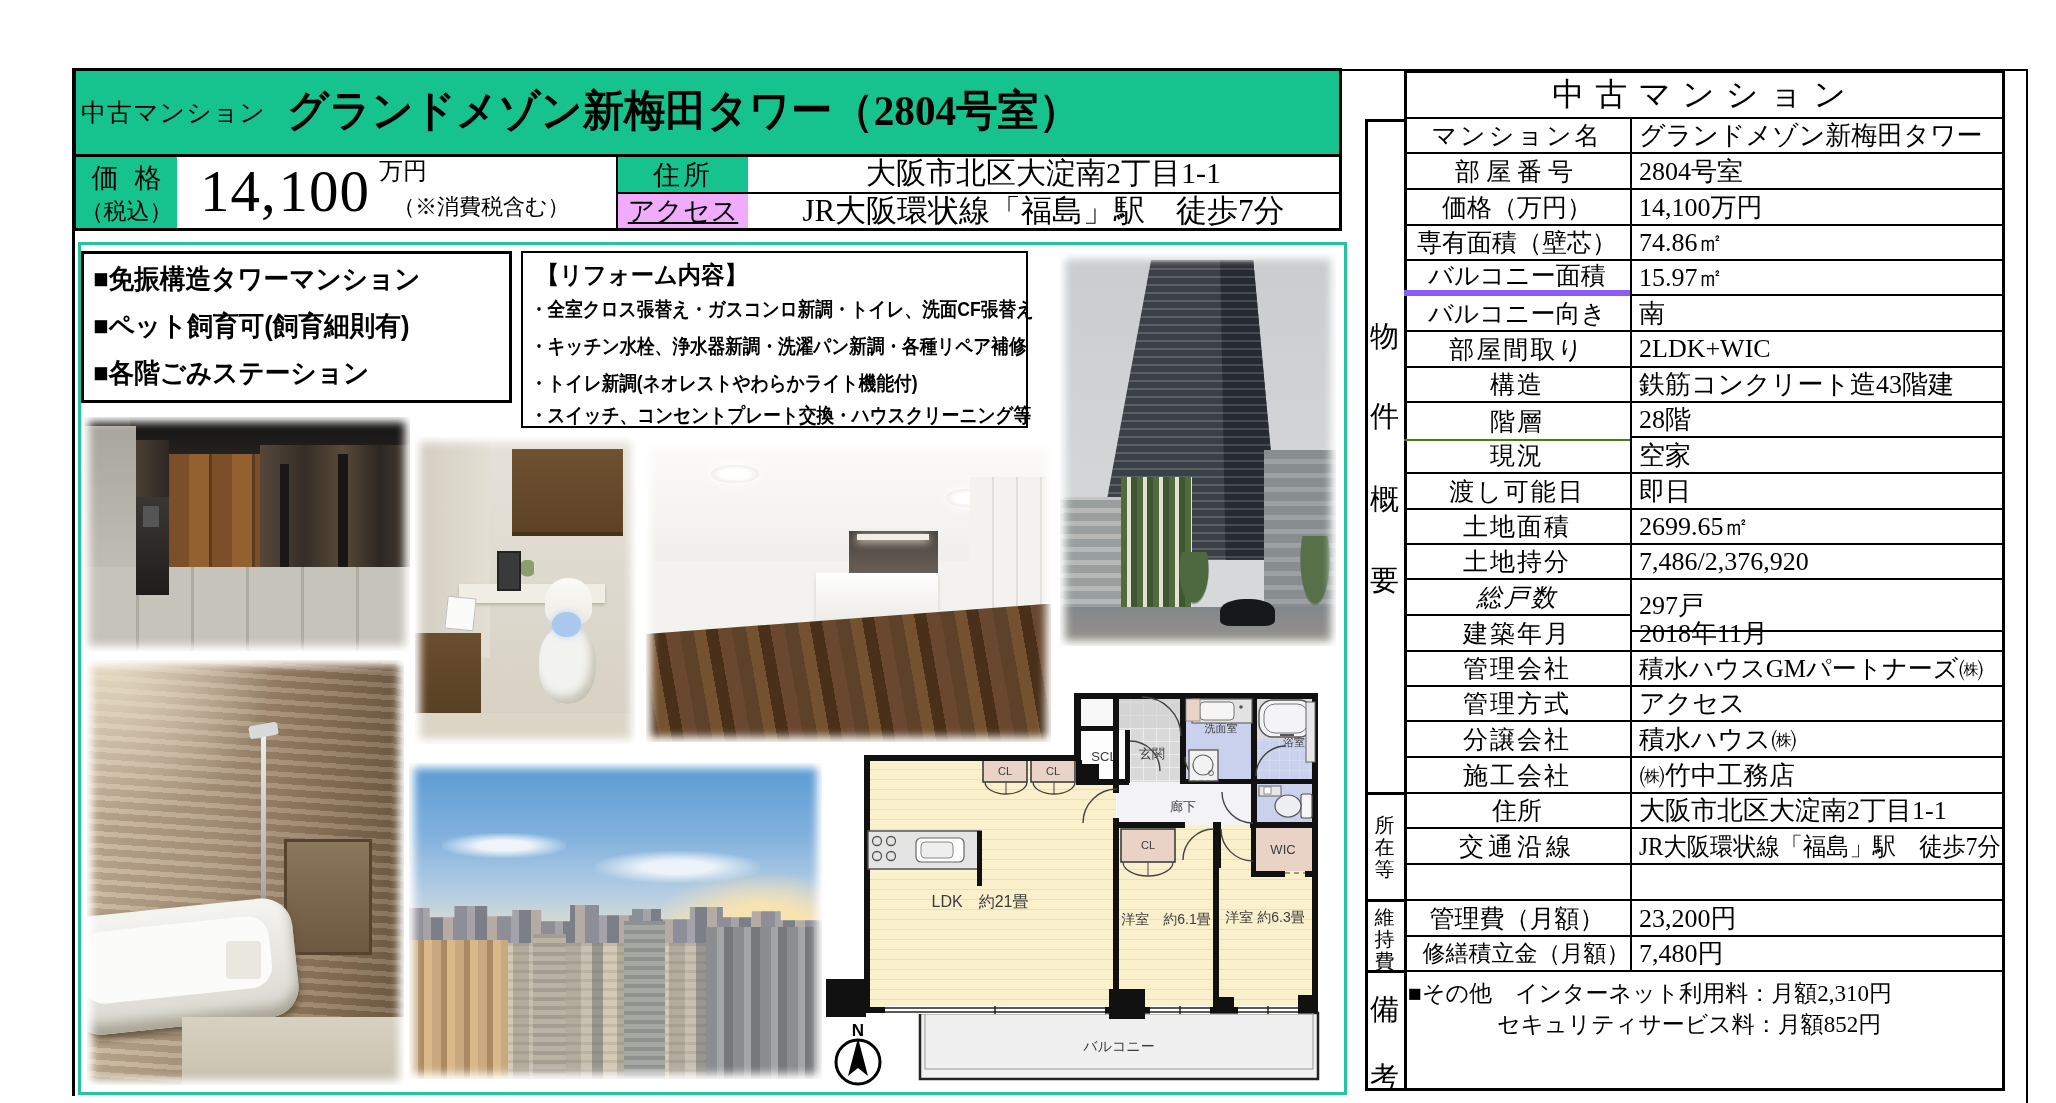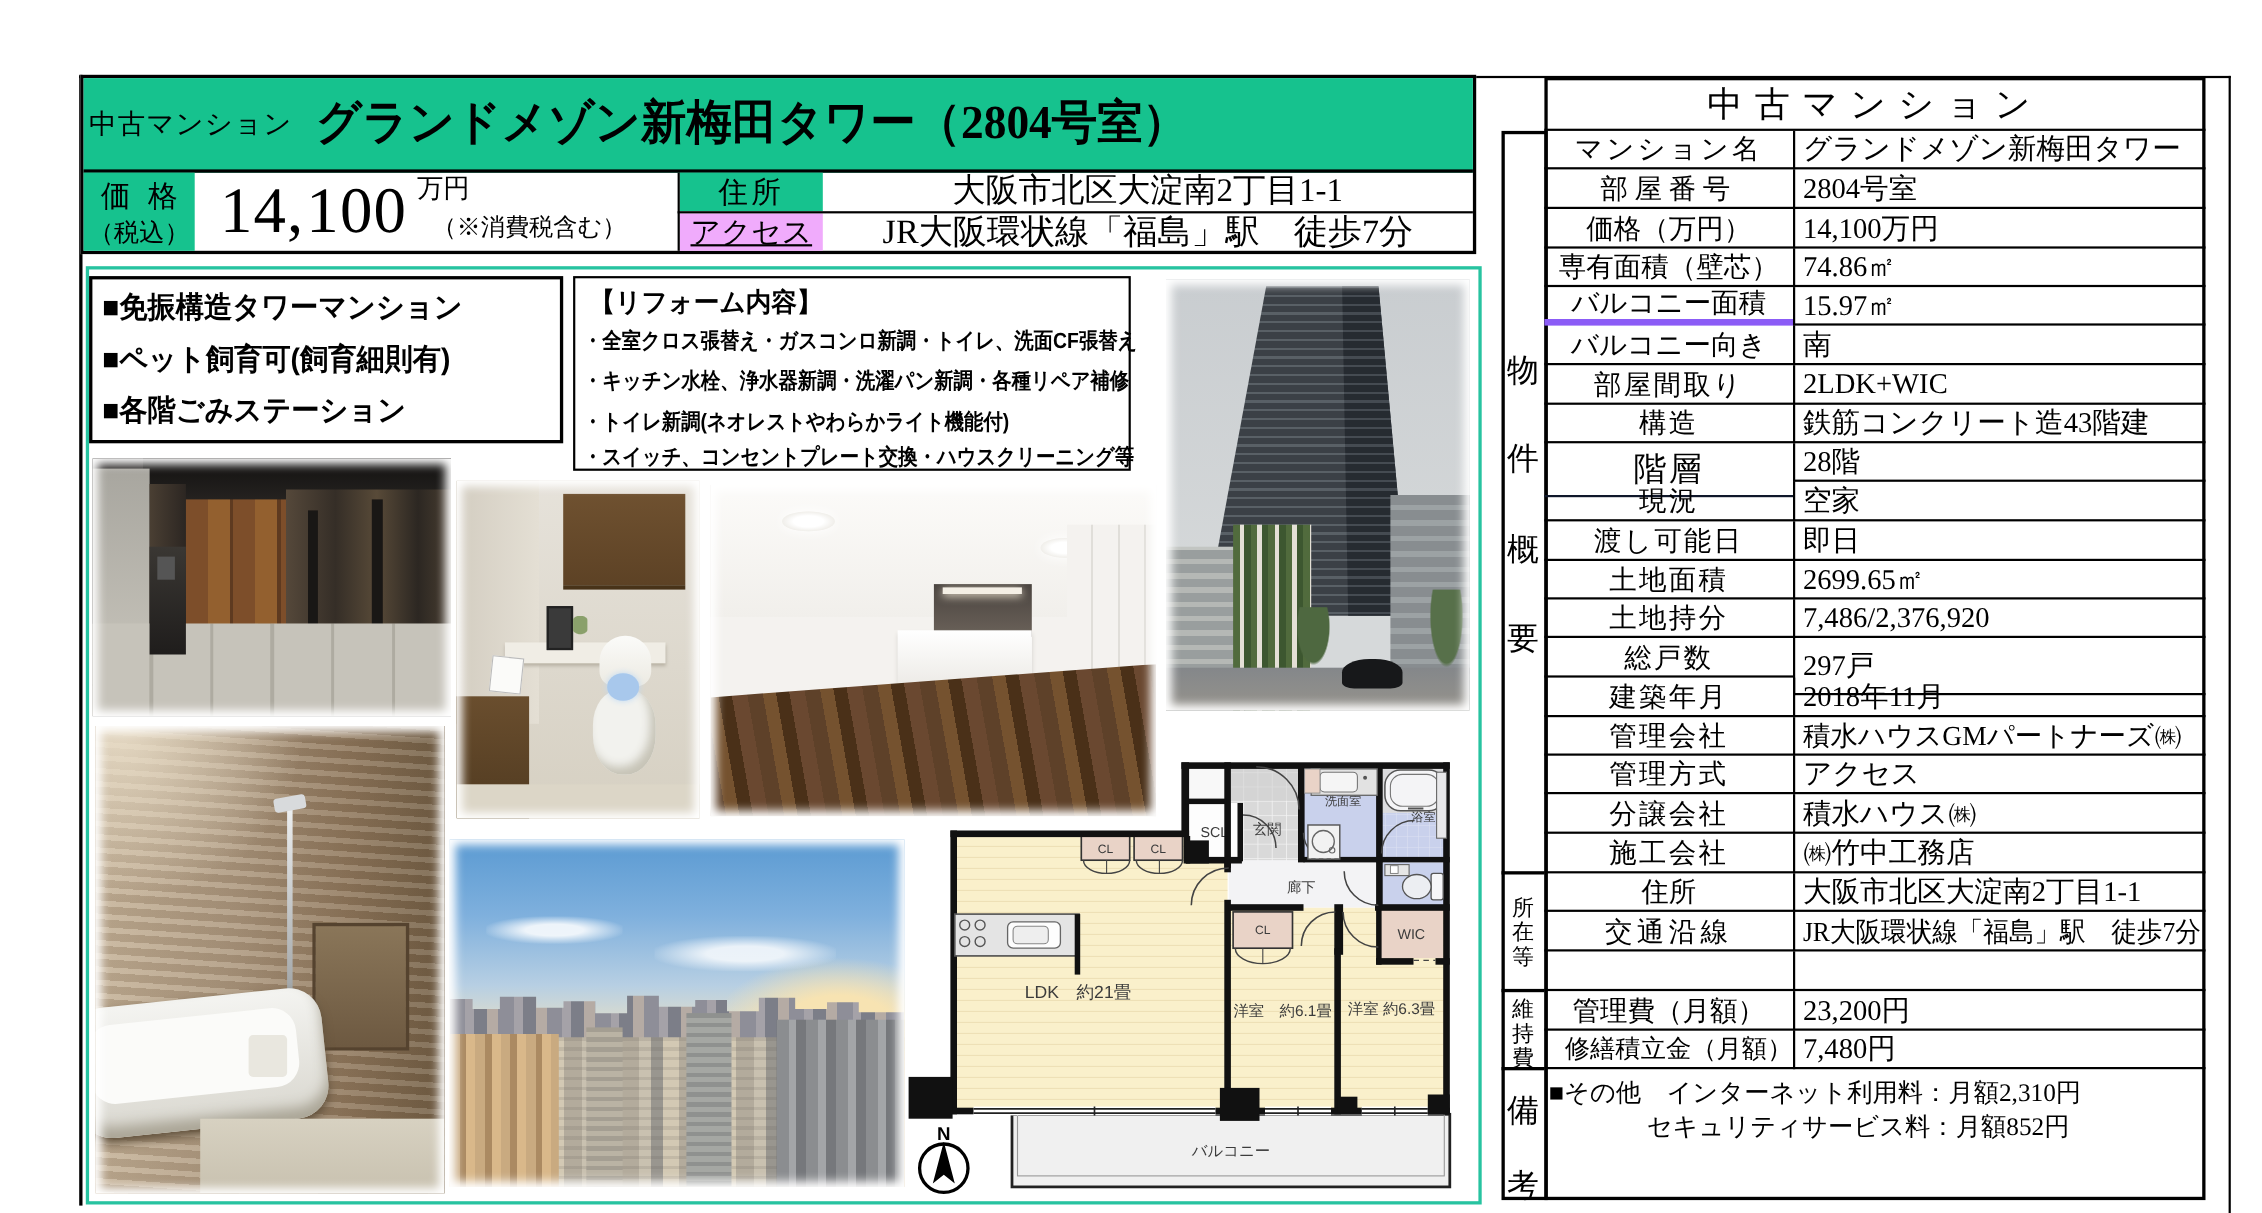--- a/index.html
+++ b/index.html
@@ -74,36 +74,36 @@
 
 <div class="abs cc" style="left:1404px;top:296px;width:226px;height:36px;border-bottom:2px solid #000;box-sizing:border-box;font-size:25px;letter-spacing:0px;white-space:nowrap;">バルコニー向き</div>
 <div class="abs cl" style="left:1630px;top:296px;width:375px;height:36px;border-bottom:2px solid #000;border-left:2px solid #000;box-sizing:border-box;font-size:26px;padding-left:7px;white-space:nowrap;">南</div>
 
 <div class="abs cc" style="left:1404px;top:332px;width:226px;height:36px;border-bottom:2px solid #000;box-sizing:border-box;font-size:25px;letter-spacing:2px;white-space:nowrap;">部屋間取り</div>
 <div class="abs cl" style="left:1630px;top:332px;width:375px;height:36px;border-bottom:2px solid #000;border-left:2px solid #000;box-sizing:border-box;font-size:26px;padding-left:7px;white-space:nowrap;">2LDK+WIC</div>
 
 <div class="abs cc" style="left:1404px;top:368px;width:226px;height:35px;border-bottom:2px solid #000;box-sizing:border-box;font-size:25px;letter-spacing:2px;white-space:nowrap;">構造</div>
 <div class="abs cl" style="left:1630px;top:368px;width:375px;height:35px;border-bottom:2px solid #000;border-left:2px solid #000;box-sizing:border-box;font-size:26px;padding-left:7px;white-space:nowrap;">鉄筋コンクリート造43階建</div>
 
-<div class="abs cc" style="left:1404px;top:403px;width:226px;height:49px;border-bottom:2px solid #0f172a;box-sizing:border-box;font-size:30px;letter-spacing:2px;white-space:nowrap;">階層</div>
+<div class="abs cc" style="left:1404px;top:403px;width:226px;height:38px;border-bottom:2px solid #4d7c0f;box-sizing:border-box;font-size:25px;letter-spacing:2px;white-space:nowrap;">階層</div>
 <div class="abs cl" style="left:1630px;top:403px;width:375px;height:35px;border-bottom:2px solid #000;border-left:2px solid #000;box-sizing:border-box;font-size:26px;padding-left:7px;white-space:nowrap;">28階</div>
 
 <div class="abs cc" style="left:1404px;top:438px;width:226px;height:36px;border-bottom:2px solid #000;box-sizing:border-box;font-size:25px;letter-spacing:2px;white-space:nowrap;">現況</div>
 <div class="abs cl" style="left:1630px;top:438px;width:375px;height:36px;border-bottom:2px solid #000;border-left:2px solid #000;box-sizing:border-box;font-size:26px;padding-left:7px;white-space:nowrap;">空家</div>
 
 <div class="abs cc" style="left:1404px;top:474px;width:226px;height:36px;border-bottom:2px solid #000;box-sizing:border-box;font-size:25px;letter-spacing:2px;white-space:nowrap;">渡し可能日</div>
 <div class="abs cl" style="left:1630px;top:474px;width:375px;height:36px;border-bottom:2px solid #000;border-left:2px solid #000;box-sizing:border-box;font-size:26px;padding-left:7px;white-space:nowrap;">即日</div>
 
 <div class="abs cc" style="left:1404px;top:510px;width:226px;height:35px;border-bottom:2px solid #000;box-sizing:border-box;font-size:25px;letter-spacing:2px;white-space:nowrap;">土地面積</div>
 <div class="abs cl" style="left:1630px;top:510px;width:375px;height:35px;border-bottom:2px solid #000;border-left:2px solid #000;box-sizing:border-box;font-size:26px;padding-left:7px;white-space:nowrap;">2699.65㎡</div>
 
 <div class="abs cc" style="left:1404px;top:545px;width:226px;height:35px;border-bottom:2px solid #000;box-sizing:border-box;font-size:25px;letter-spacing:2px;white-space:nowrap;">土地持分</div>
 <div class="abs cl" style="left:1630px;top:545px;width:375px;height:35px;border-bottom:2px solid #000;border-left:2px solid #000;box-sizing:border-box;font-size:26px;padding-left:7px;white-space:nowrap;">7,486/2,376,920</div>
 
-<div class="abs cc" style="left:1404px;top:580px;width:226px;height:36px;border-bottom:2px solid #000;box-sizing:border-box;font-size:25px;letter-spacing:2px;white-space:nowrap;">総戸数</div>
+<div class="abs cc" style="left:1404px;top:580px;width:226px;height:36px;border-bottom:2px solid #000;box-sizing:border-box;font-size:25px;letter-spacing:2px;white-space:nowrap;font-style:italic;">総戸数</div>
 <div class="abs cl" style="left:1630px;top:580px;width:375px;height:52px;border-bottom:2px solid #000;border-left:2px solid #000;box-sizing:border-box;font-size:26px;padding-left:7px;white-space:nowrap;">297戸</div>
 
 <div class="abs cc" style="left:1404px;top:616px;width:226px;height:36px;border-bottom:2px solid #000;box-sizing:border-box;font-size:25px;letter-spacing:2px;white-space:nowrap;">建築年月</div>
 <div class="abs cl" style="left:1630px;top:616px;width:375px;height:36px;border-bottom:2px solid #000;border-left:2px solid #000;box-sizing:border-box;font-size:26px;padding-left:7px;white-space:nowrap;">2018年11月</div>
 
 <div class="abs cc" style="left:1404px;top:652px;width:226px;height:35px;border-bottom:2px solid #000;box-sizing:border-box;font-size:25px;letter-spacing:2px;white-space:nowrap;">管理会社</div>
 <div class="abs cl" style="left:1630px;top:652px;width:375px;height:35px;border-bottom:2px solid #000;border-left:2px solid #000;box-sizing:border-box;font-size:25px;padding-left:7px;white-space:nowrap;">積水ハウスGMパートナーズ㈱</div>
 
 <div class="abs cc" style="left:1404px;top:687px;width:226px;height:35px;border-bottom:2px solid #000;box-sizing:border-box;font-size:25px;letter-spacing:2px;white-space:nowrap;">管理方式</div>
 <div class="abs cl" style="left:1630px;top:687px;width:375px;height:35px;border-bottom:2px solid #000;border-left:2px solid #000;box-sizing:border-box;font-size:26px;padding-left:7px;white-space:nowrap;">アクセス</div>

